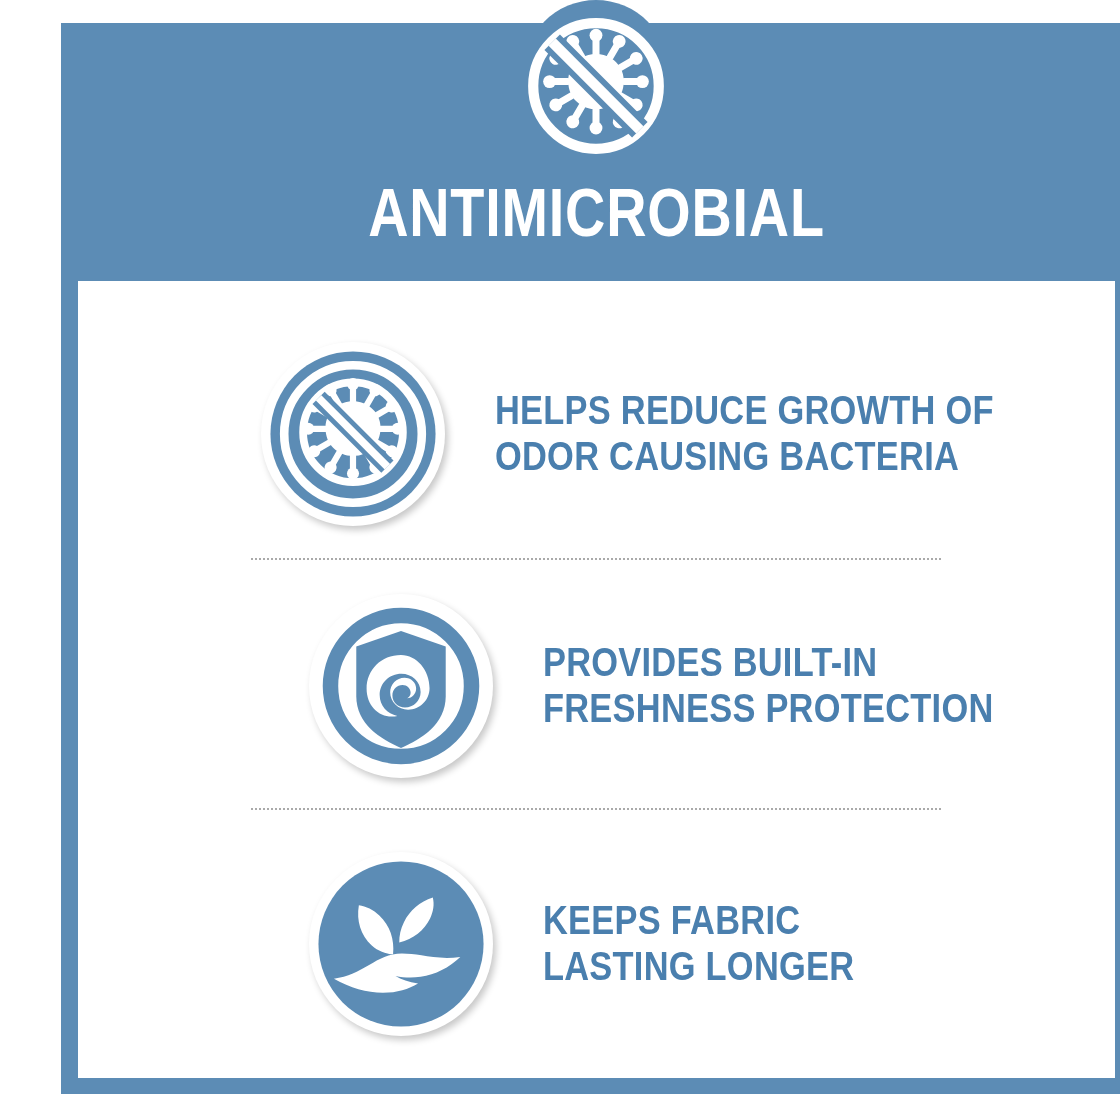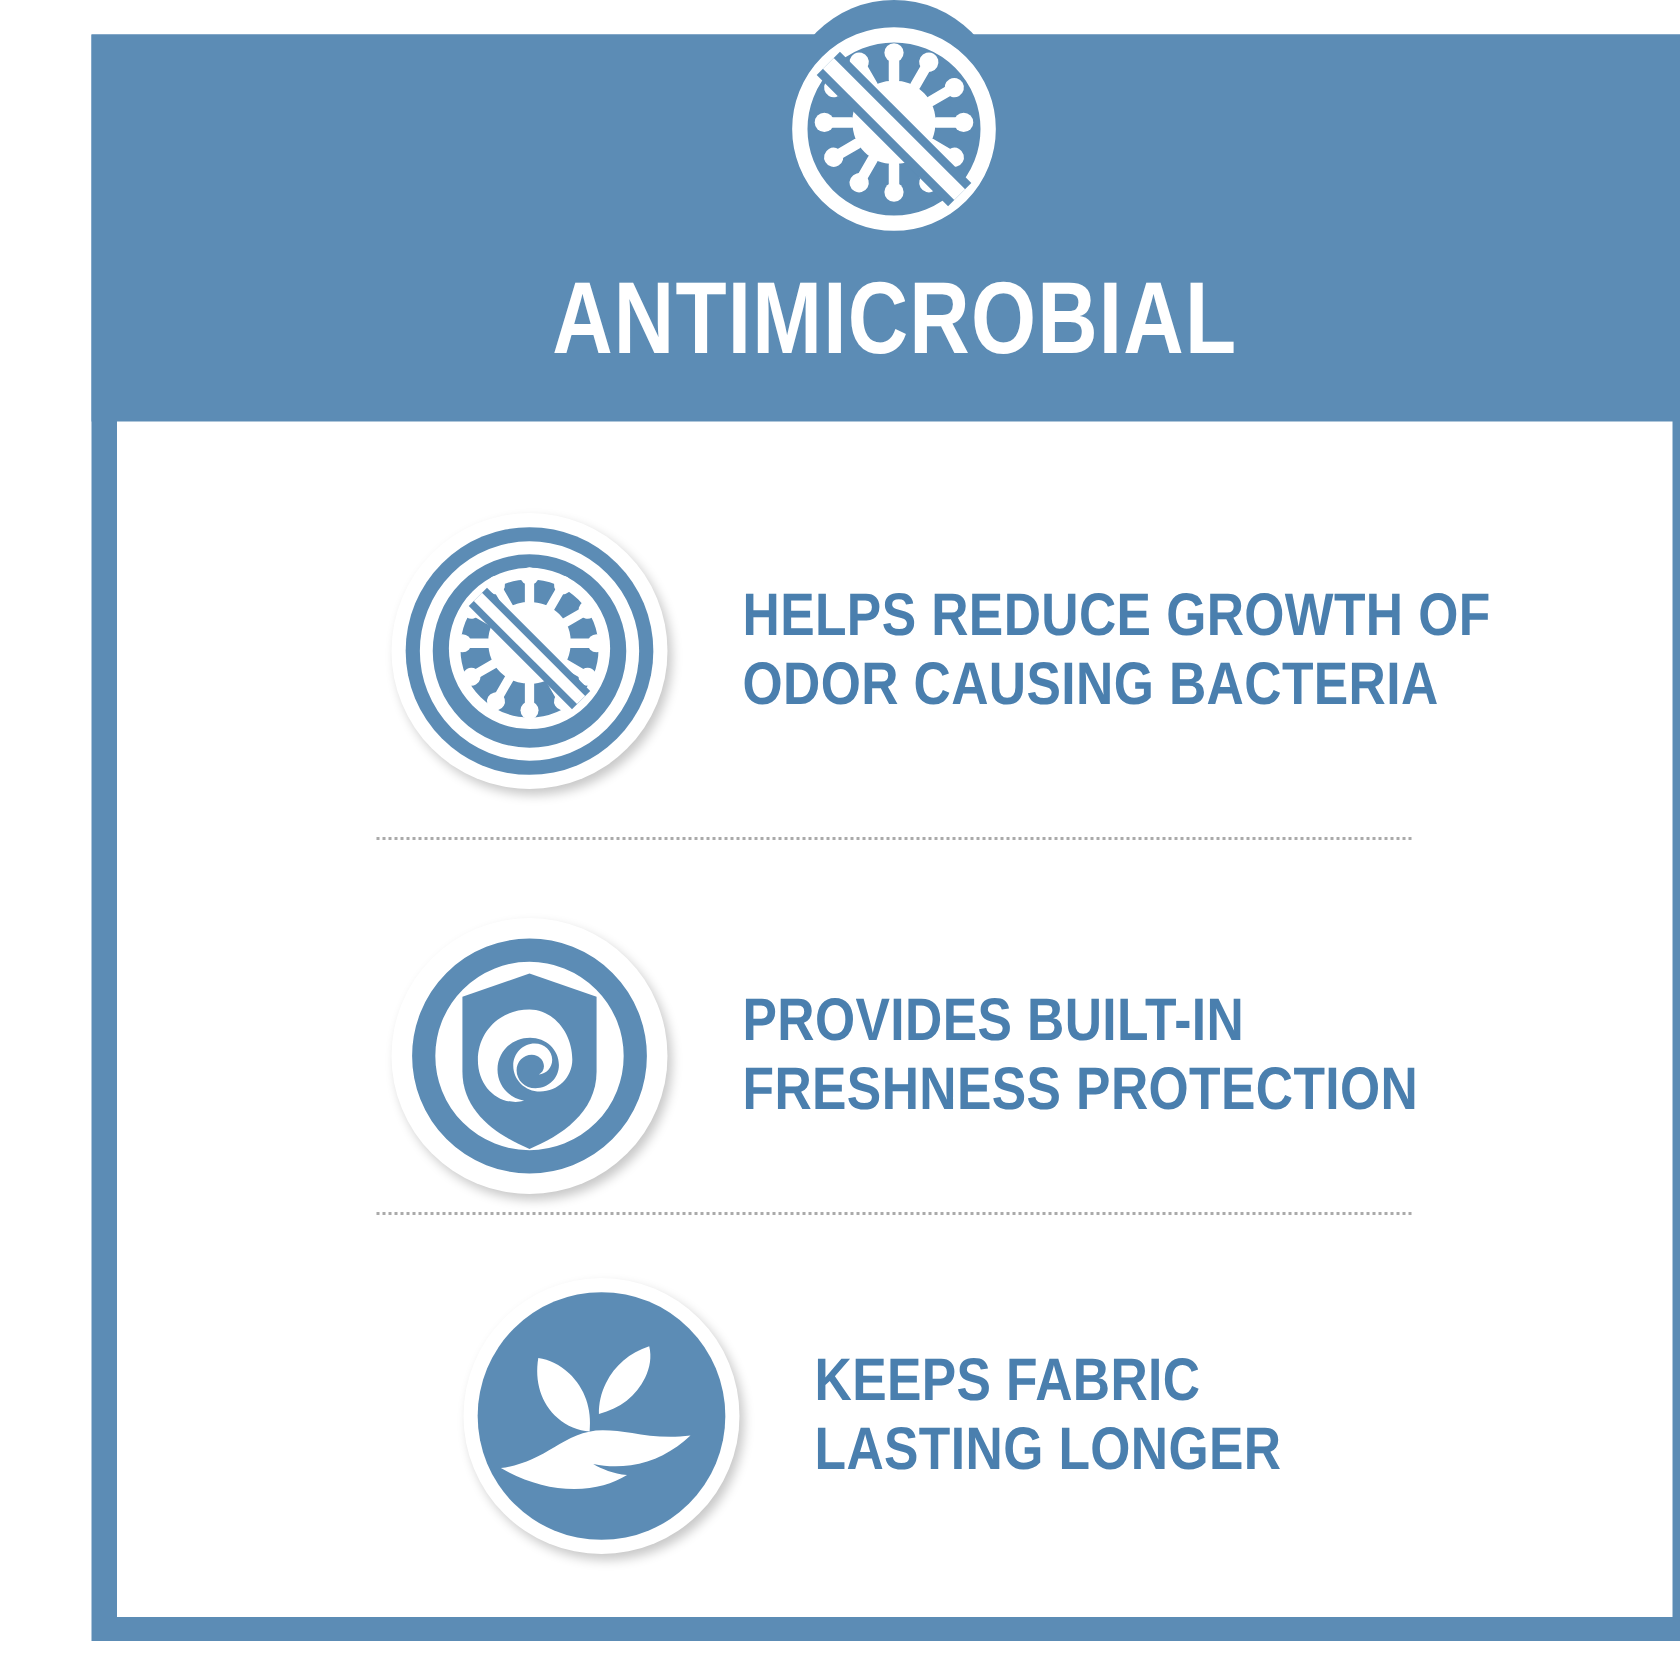--- a/index.html
+++ b/index.html
@@ -108,21 +108,21 @@
 
   .feature-row {
     position: absolute;
     left: 0;
     width: 1037px;
     height: 245px;
     display: flex;
     align-items: center;
   }
   .feature-row.r1 { top: 30px; }
-  .feature-row.r2 { top: 300px; }
+  .feature-row.r2 { top: 282px; justify-content: center; }
   .feature-row.r3 { top: 540px; padding-left: 48px; }
 
   .badge {
     position: relative;
     margin-left: 183px;
     width: 184px;
     height: 184px;
     flex: 0 0 184px;
     border-radius: 50%;
     background: #ffffff;

